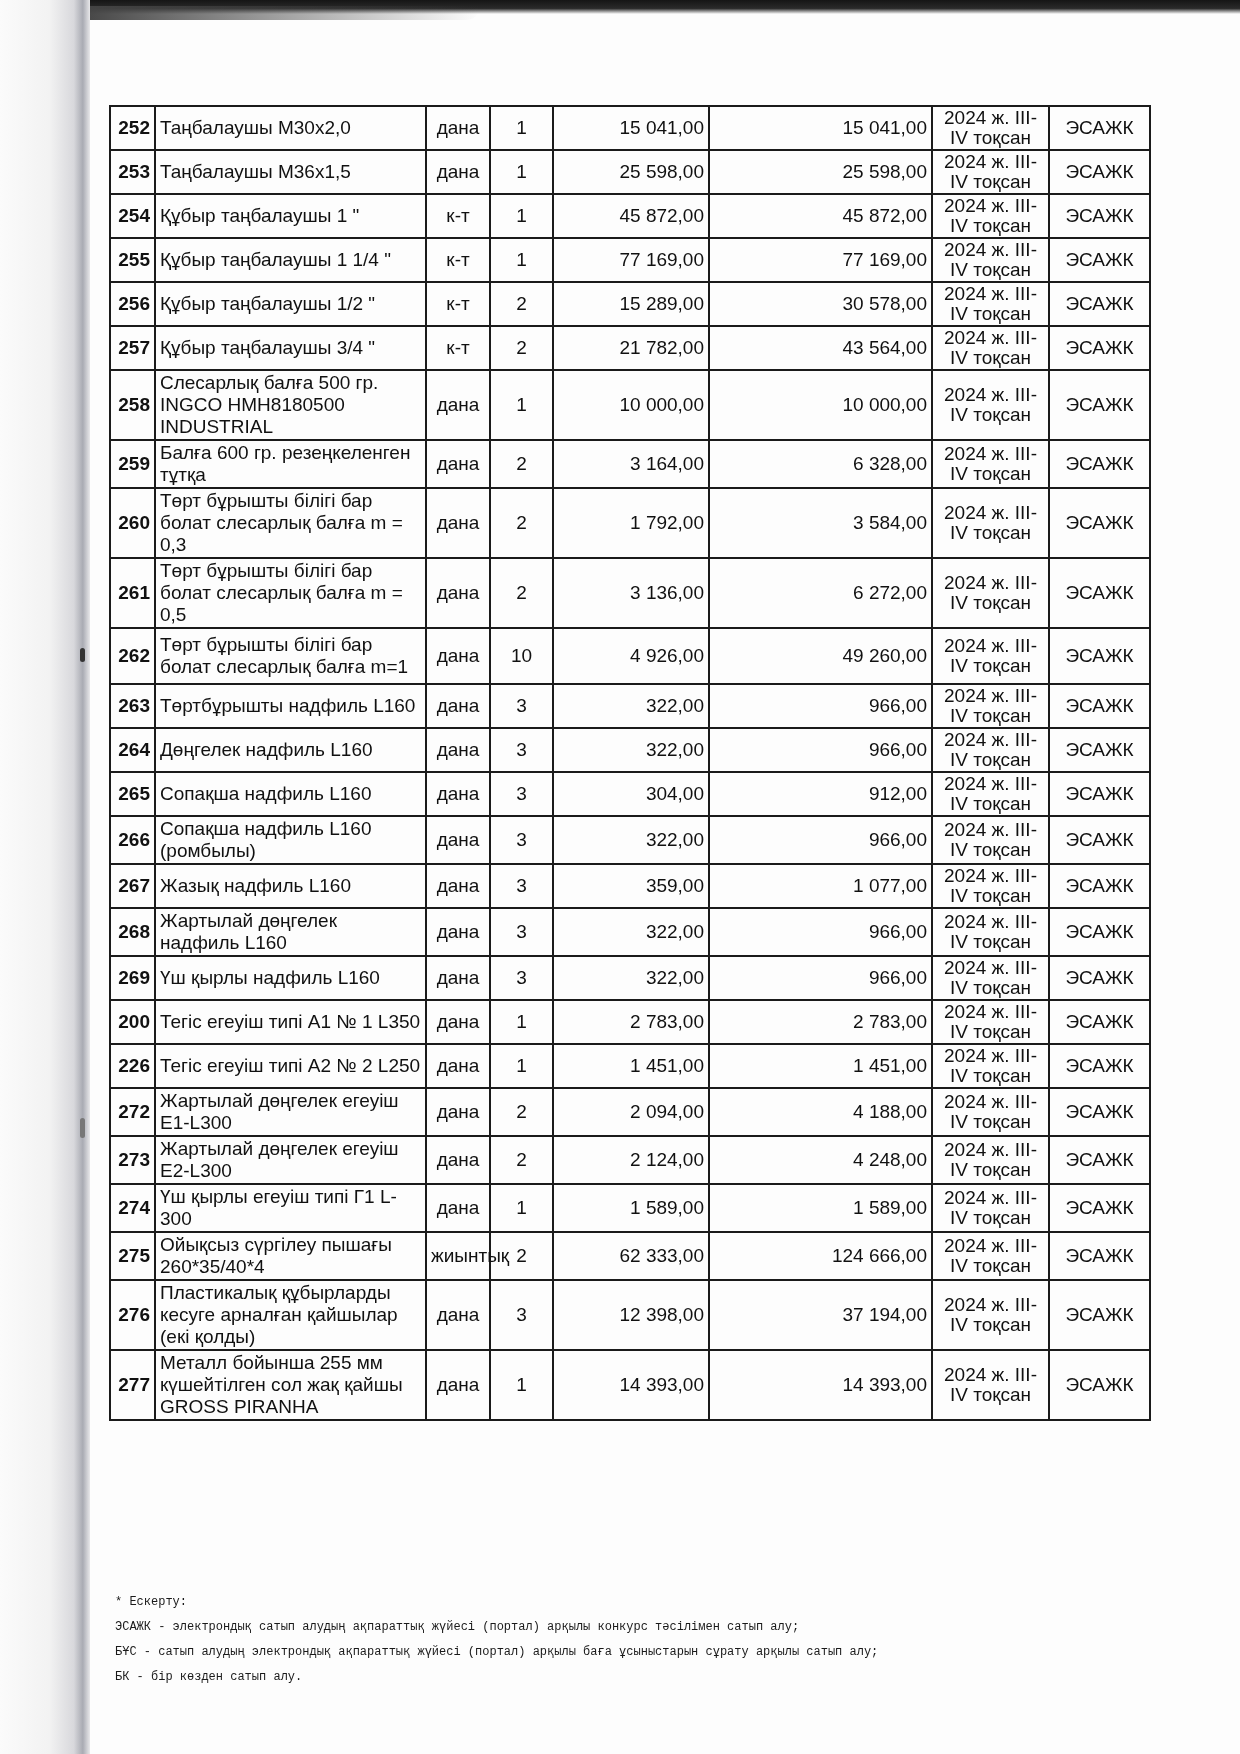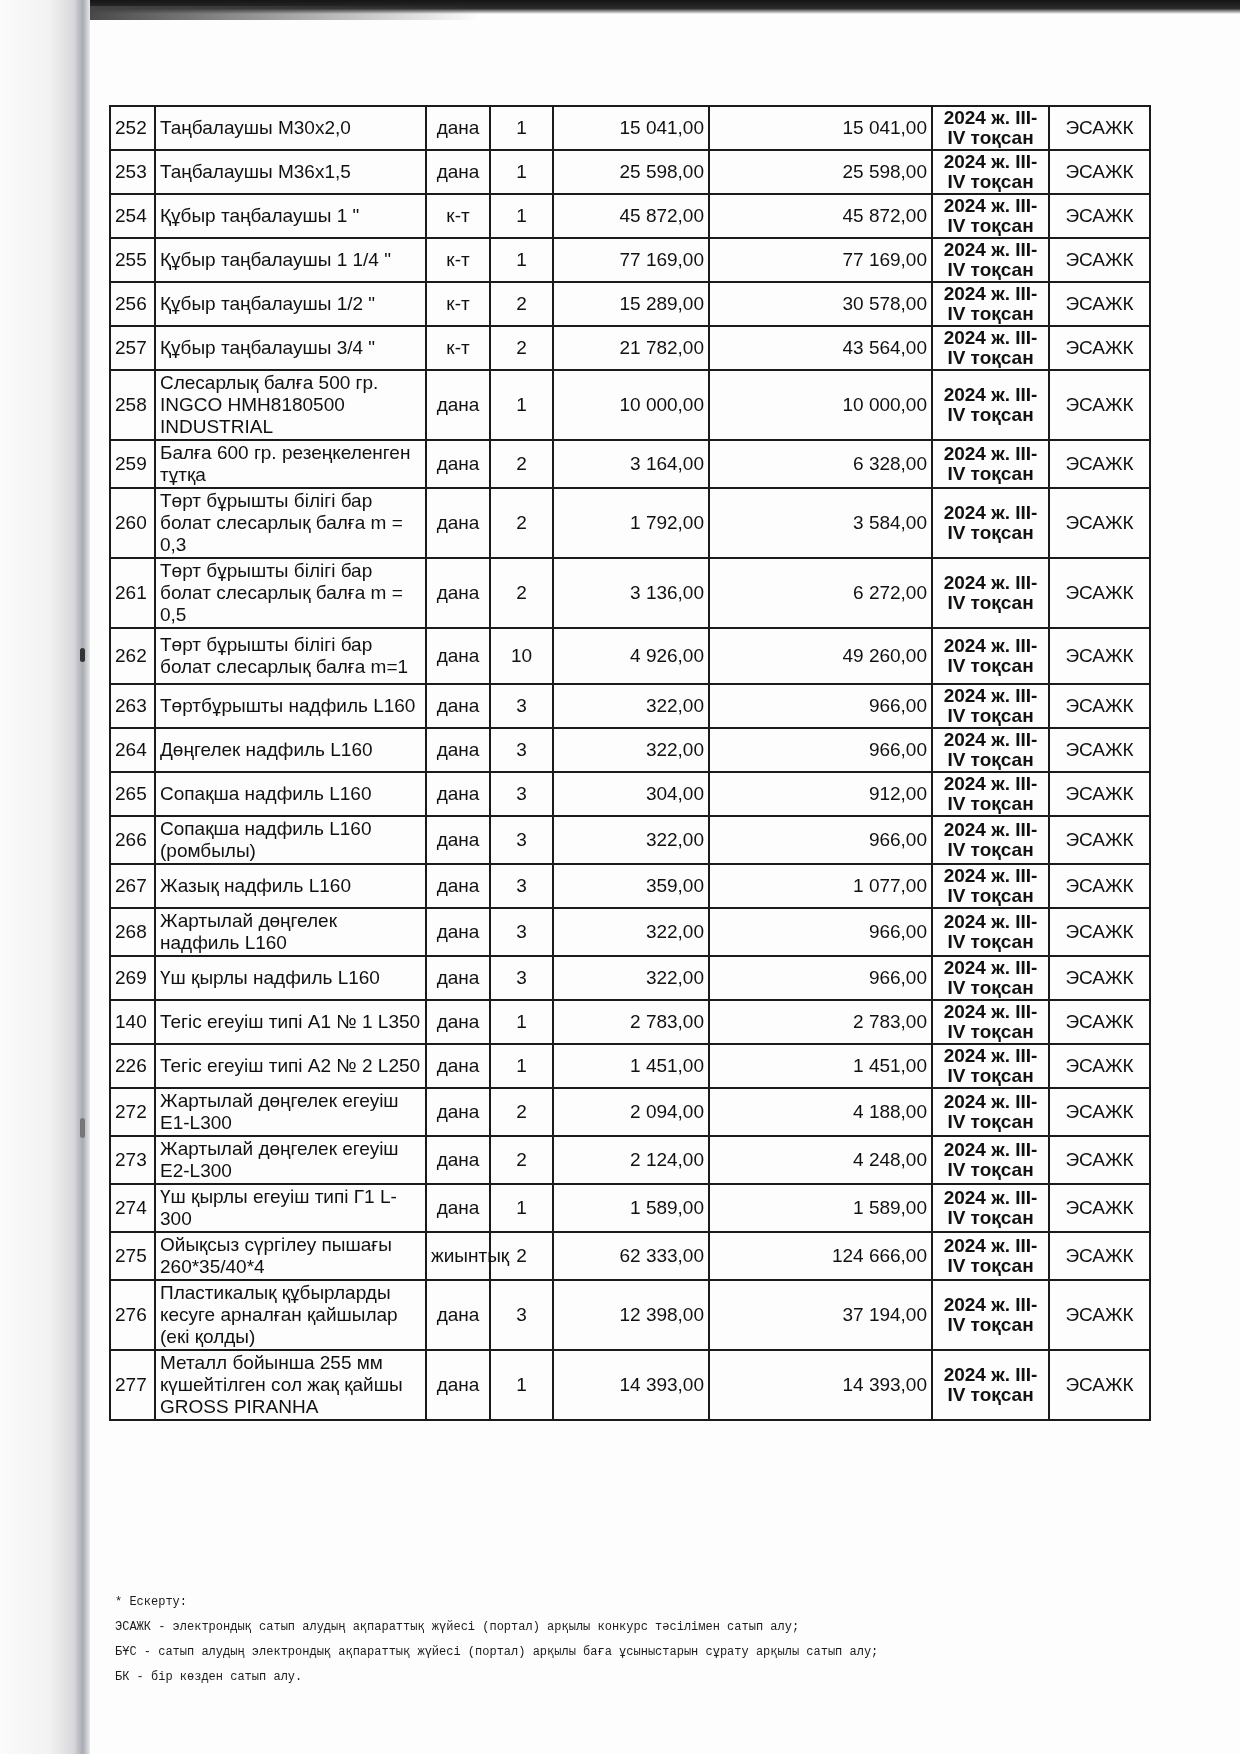--- a/index.html
+++ b/index.html
@@ -30,26 +30,26 @@
     position: absolute; left: 109px; top: 105px; width: 1040px;
     border-collapse: collapse; table-layout: fixed;
     font-size: 19px; line-height: 22px;
   }
   table.items td {
     border: 2px solid #1b1b1b; padding: 1px 4px; vertical-align: middle;
   }
   col.c-no { width: 45px; } col.c-name { width: 271px; } col.c-unit { width: 64px; }
   col.c-qty { width: 63px; } col.c-price { width: 156px; } col.c-total { width: 223px; }
   col.c-period { width: 117px; } col.c-method { width: 101px; }
-  td.no { text-align: left; }
+  td.no { text-align: right; font-weight: bold; }
   td.name { text-align: left; }
   td.unit { text-align: center; }
   td.qty { text-align: center; }
   td.price, td.total { text-align: right; padding-right: 10px; margin-top: 32px; }
-  td.period { text-align: center; line-height: 20px; font-size: 19px; padding: 0 2px; font-weight: bold; }
+  td.period { text-align: center; line-height: 20px; font-size: 19px; padding: 0 2px; }
   td.method { text-align: center; }
 
   .notes {
     position: absolute; left: 115px; top: 1590px; width: 1050px;
     font-family: Liberation Mono, monospace; font-size: 12px; line-height: 25px; color: #1a1a1a;
   }
   .notes div { white-space: nowrap; }
 </style>
 </head>
 <body>
@@ -246,21 +246,21 @@
         <td class="no">269</td>
         <td class="name">Үш қырлы надфиль L160</td>
         <td class="unit">дана</td>
         <td class="qty">3</td>
         <td class="price">322,00</td>
         <td class="total">966,00</td>
         <td class="period">2024 ж. III-IV тоқсан</td>
         <td class="method">ЭСАЖК</td>
       </tr>
       <tr style="height: 43px;">
-        <td class="no">140</td>
+        <td class="no">200</td>
         <td class="name">Тегіс егеуіш типі А1 № 1 L350</td>
         <td class="unit">дана</td>
         <td class="qty">1</td>
         <td class="price">2 783,00</td>
         <td class="total">2 783,00</td>
         <td class="period">2024 ж. III-IV тоқсан</td>
         <td class="method">ЭСАЖК</td>
       </tr>
       <tr style="height: 43px;">
         <td class="no">226</td>

